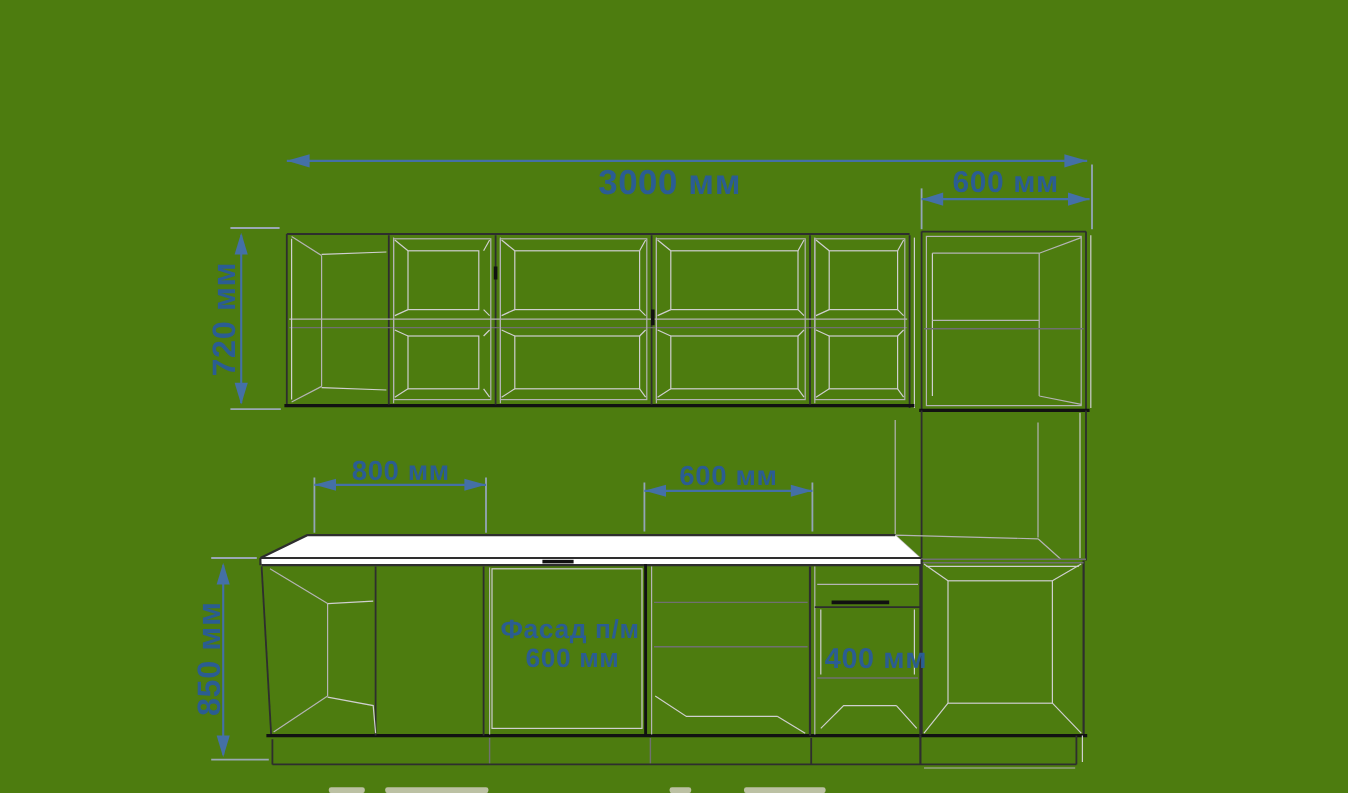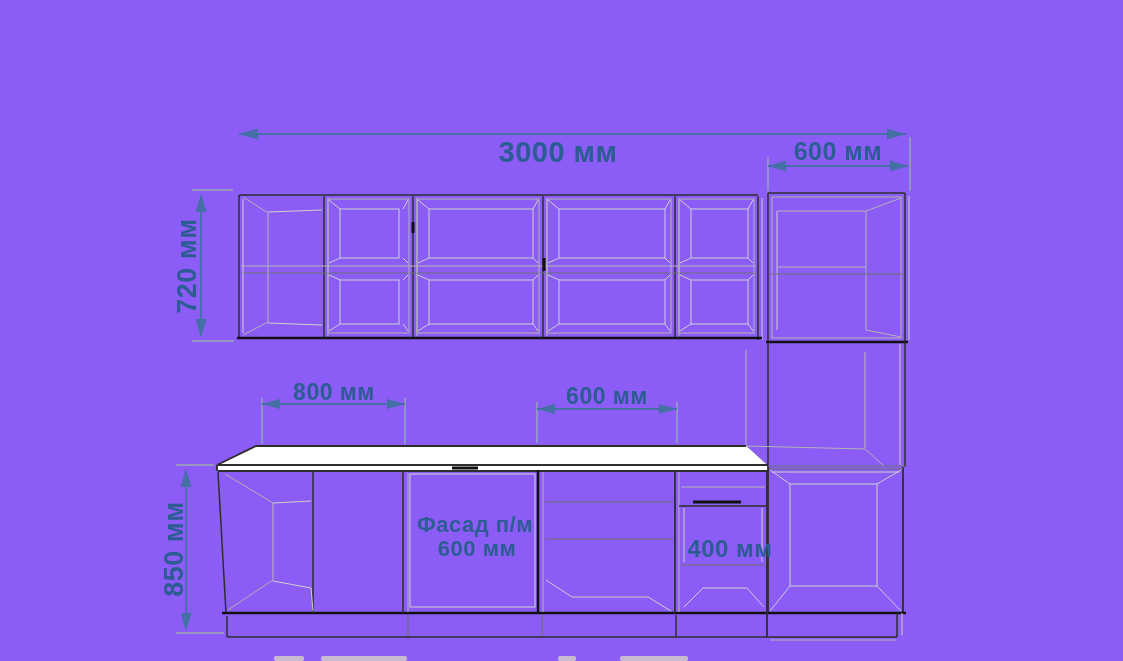--- a/index.html
+++ b/index.html
@@ -1,16 +1,16 @@
 <!DOCTYPE html>
 <html><head>
 <meta charset="utf-8">
 <style>
   html,body{margin:0;padding:0;background:#ffffff;}
-  .stage{position:relative;width:1123px;height:661px;background:#8b5cf6;overflow:hidden;}
+  .stage{position:relative;width:1123px;height:661px;background:#4d7c0f;overflow:hidden;}
   svg{display:block;}
   .t{fill:#2b5d92;font-family:"Liberation Sans",sans-serif;font-weight:bold;letter-spacing:.5px;}
   .t29{font-size:29px;} .t27{font-size:27px;} .t25{font-size:25px;}
   .t24{font-size:24px;} .t23{font-size:23px;} .t22{font-size:22px;}
   .dim{stroke:#4470a6;stroke-width:1.8;fill:none;}
   .ah{fill:#4470a6;stroke:none;}
   .ext{stroke:#93a5b8;stroke-width:1.5;fill:none;}
   .tick{stroke:#9aa8b4;stroke-width:1.5;fill:none;}
   .ln-d{stroke:#2e2e2e;stroke-width:1.5;fill:none;}
   .ln-d2{stroke:#2e2e2e;stroke-width:1.8;fill:none;}

